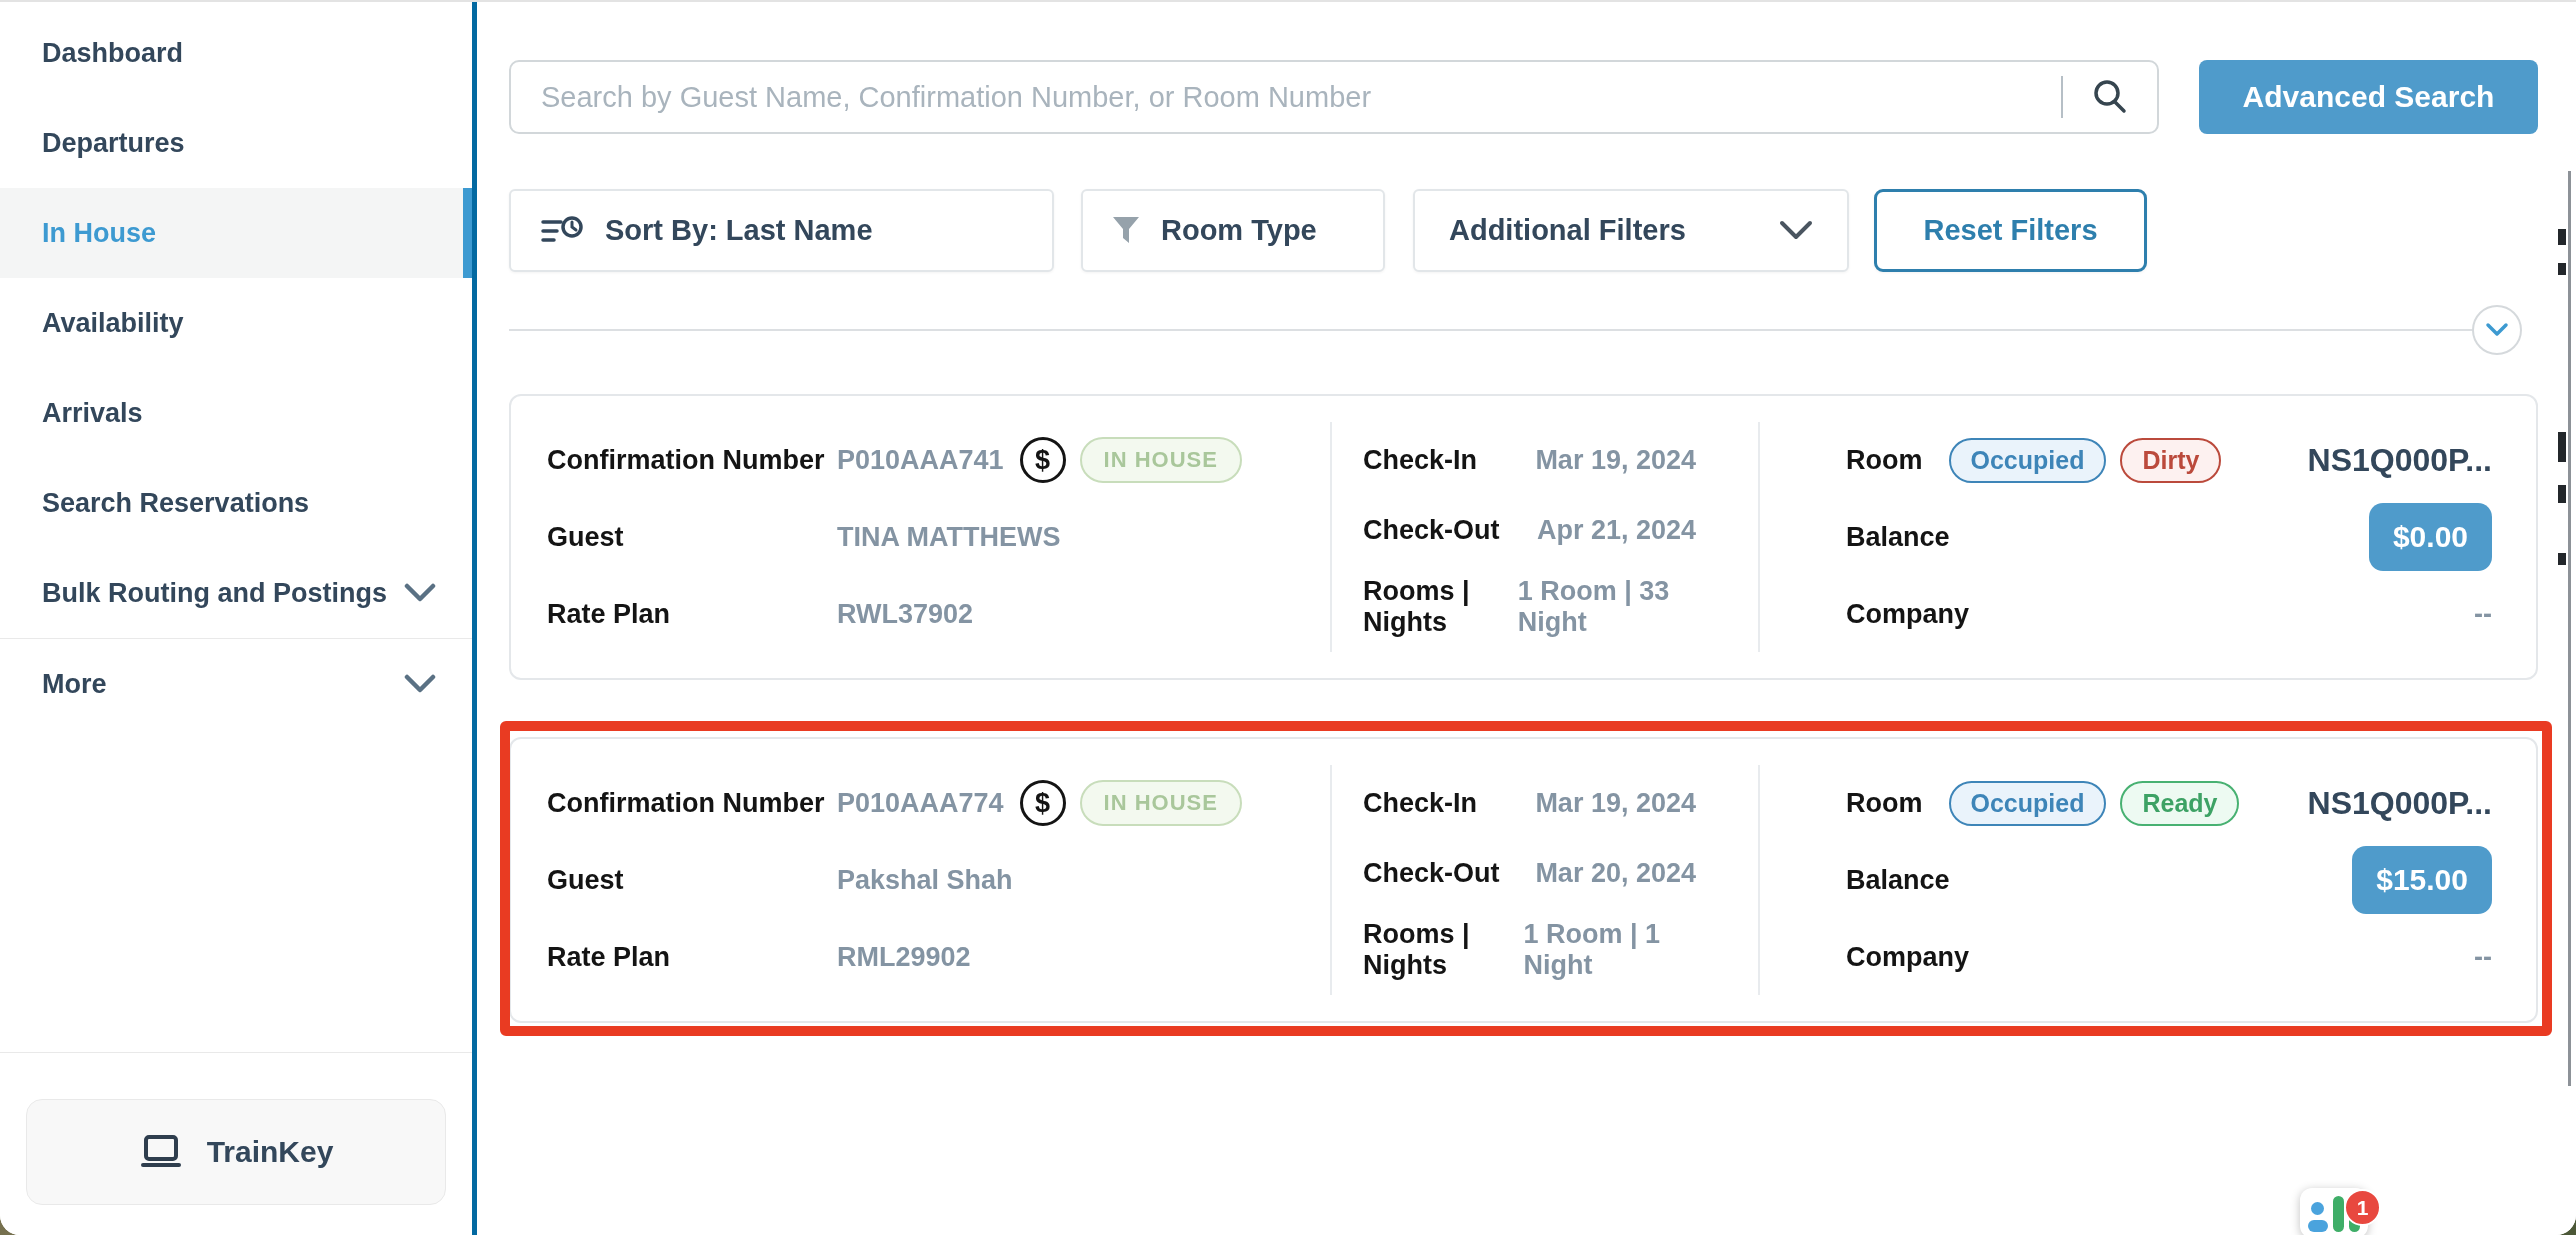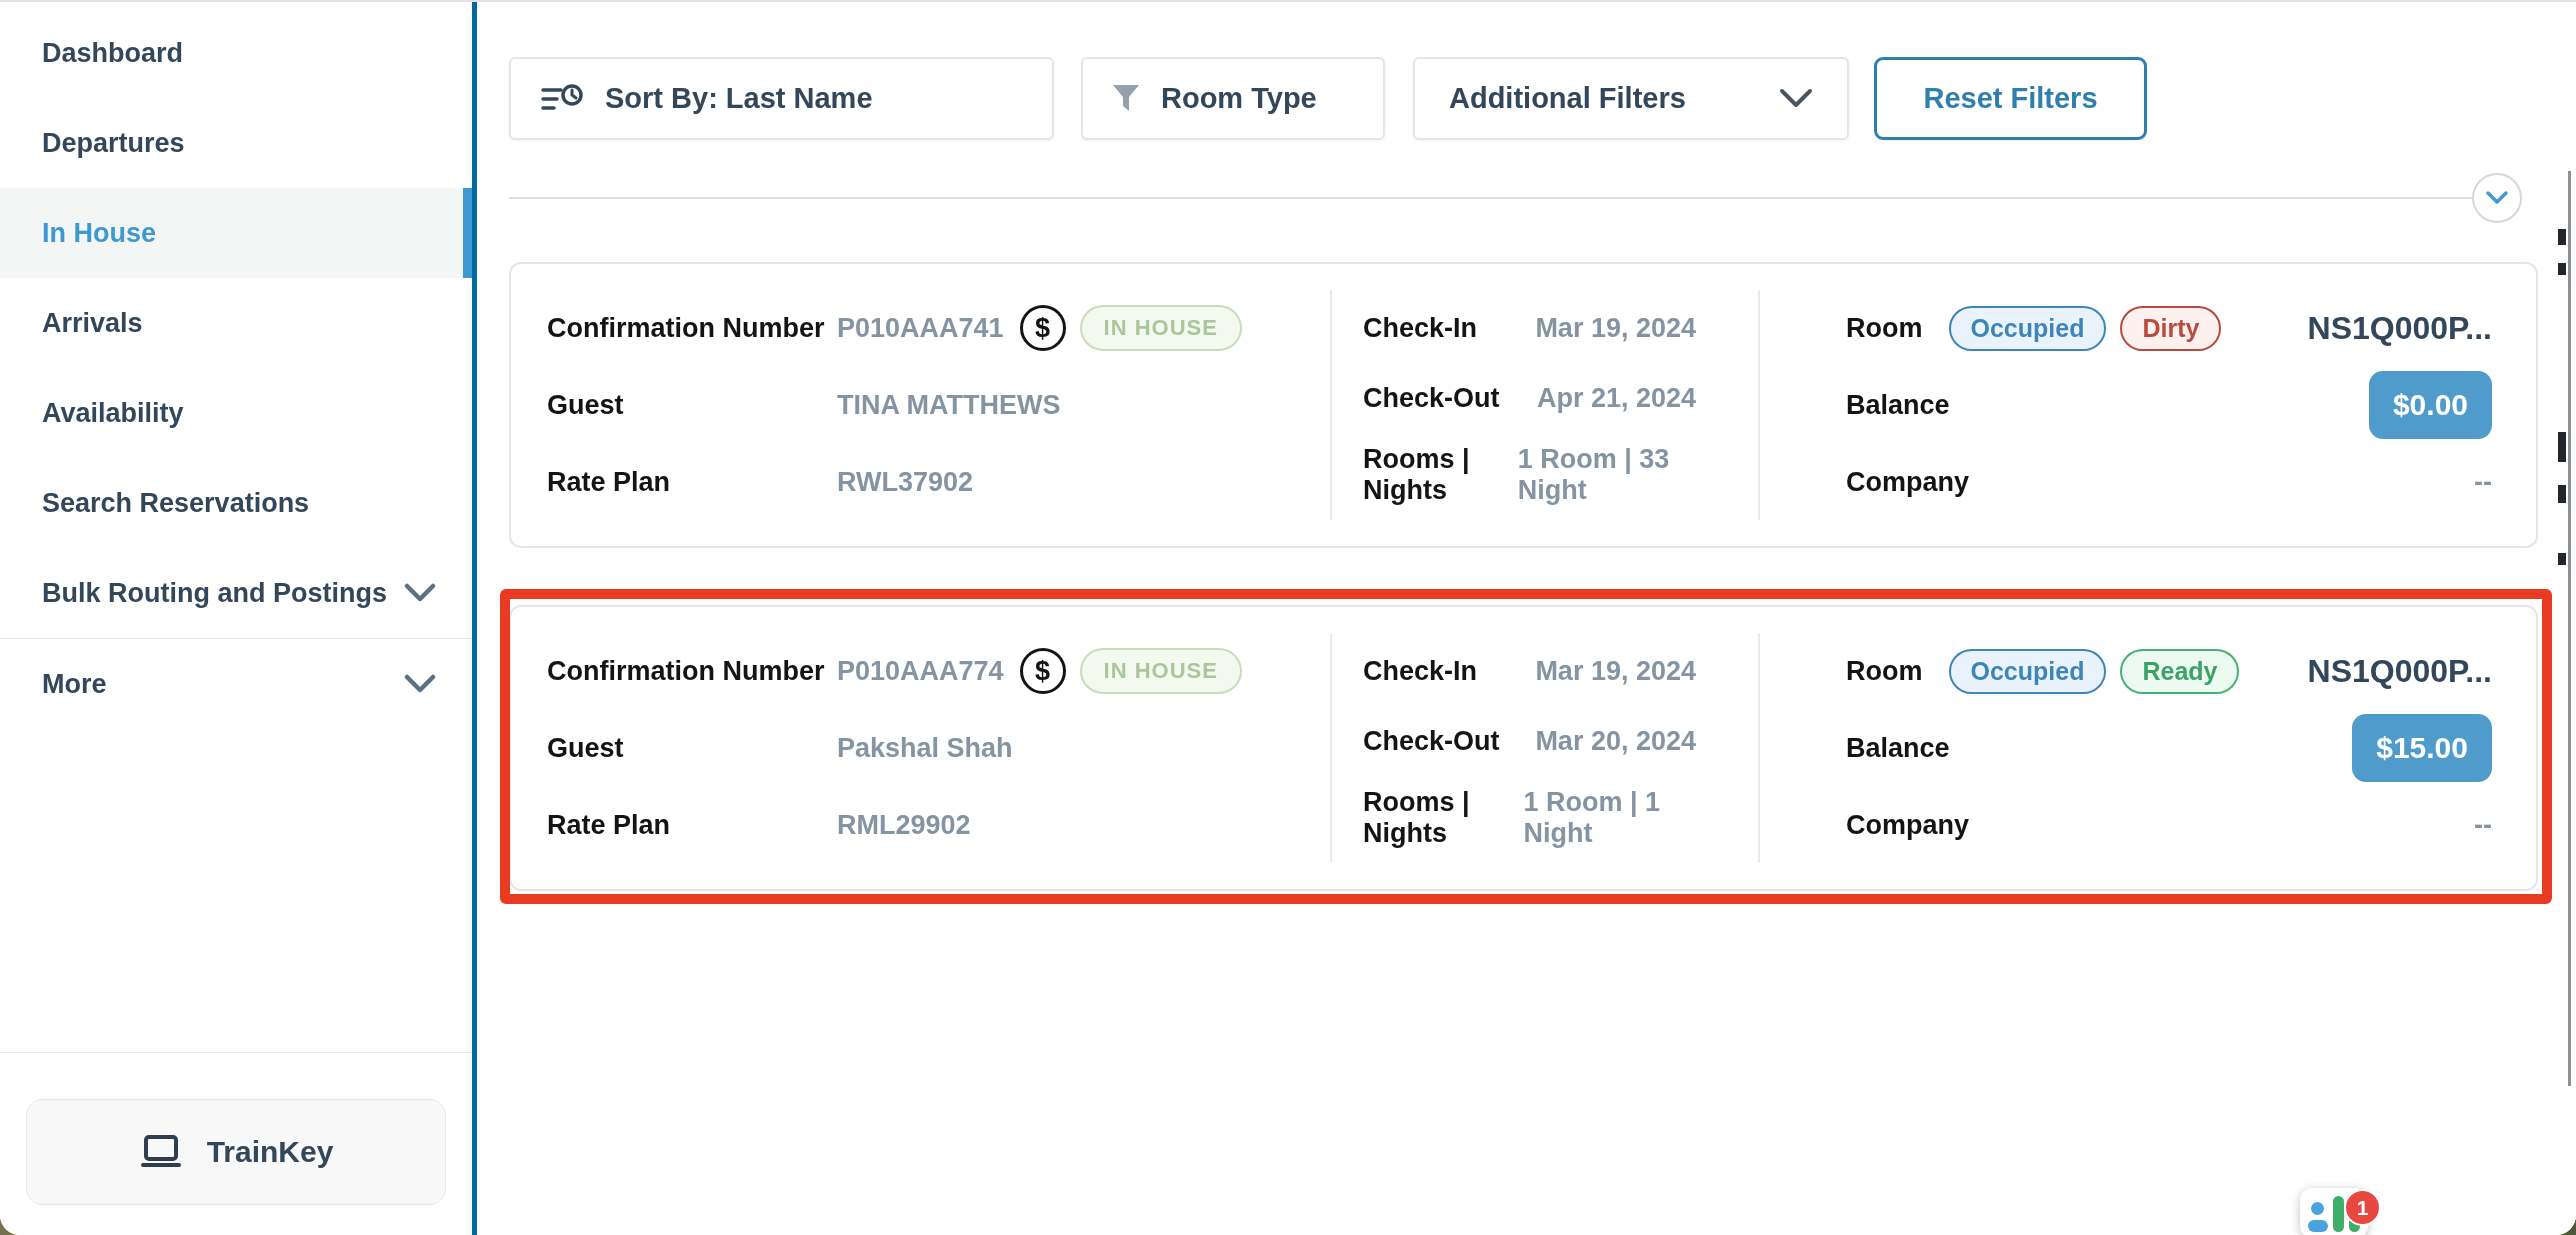--- a/index.html
+++ b/index.html
@@ -154,24 +154,24 @@
     <div class="nav-item">
       <span>Dashboard</span>
     </div>
     <div class="nav-item">
       <span>Departures</span>
     </div>
     <div class="nav-item active">
       <span>In House</span>
     </div>
     <div class="nav-item">
+      <span>Availability</span>
+    </div>
+    <div class="nav-item">
       <span>Arrivals</span>
-    </div>
-    <div class="nav-item">
-      <span>Availability</span>
     </div>
     <div class="nav-item">
       <span>Search Reservations</span>
     </div>
     <div class="nav-item">
       <span>Bulk Routing and Postings</span>
       <span class="chev">
         <svg width="32" height="20" viewBox="0 0 32 20">
             <path d="M3 3 L16 16 L29 3" stroke="#5a7184" stroke-width="4.5" fill="none" stroke-linecap="round" stroke-linejoin="round"></path>
           </svg>
@@ -195,20 +195,33 @@
             <rect x="2" y="29" width="40" height="4" rx="2" fill="#2f3e4e"></rect>
           </svg>
         </span>
         <span>TrainKey</span>
       </button>
     </div>
   </nav>
 
   <main class="main">
 
+    <div class="search-row">
+      <div class="search-box">
+        <input class="search-input" type="text" placeholder="Search by Guest Name, Confirmation Number, or Room Number" style="">
+        <span class="search-sep"></span>
+        <span style="display:flex;cursor:pointer">
+          <svg width="38" height="38" viewBox="0 0 38 38">
+            <circle cx="16" cy="15" r="11" fill="none" stroke="#36454f" stroke-width="3.5"></circle>
+            <line x1="24" y1="24" x2="33" y2="33" stroke="#36454f" stroke-width="3.5" stroke-linecap="round"></line>
+          </svg>
+        </span>
+      </div>
+      <button class="adv-btn">Advanced Search</button>
+    </div>
 
     <div class="filter-row">
       <div class="chip chip-sort">
         <span style="display:flex">
           <svg width="42" height="32" viewBox="0 0 42 32">
             <line x1="2" y1="7" x2="20" y2="7" stroke="#33475b" stroke-width="3.5" stroke-linecap="round"></line>
             <line x1="2" y1="16" x2="16" y2="16" stroke="#33475b" stroke-width="3.5" stroke-linecap="round"></line>
             <line x1="2" y1="25" x2="13" y2="25" stroke="#33475b" stroke-width="3.5" stroke-linecap="round"></line>
             <circle cx="31" cy="12" r="9" fill="none" stroke="#33475b" stroke-width="3.5"></circle>
             <path d="M31 7 v5 l4 3" fill="none" stroke="#33475b" stroke-width="3" stroke-linecap="round"></path>

